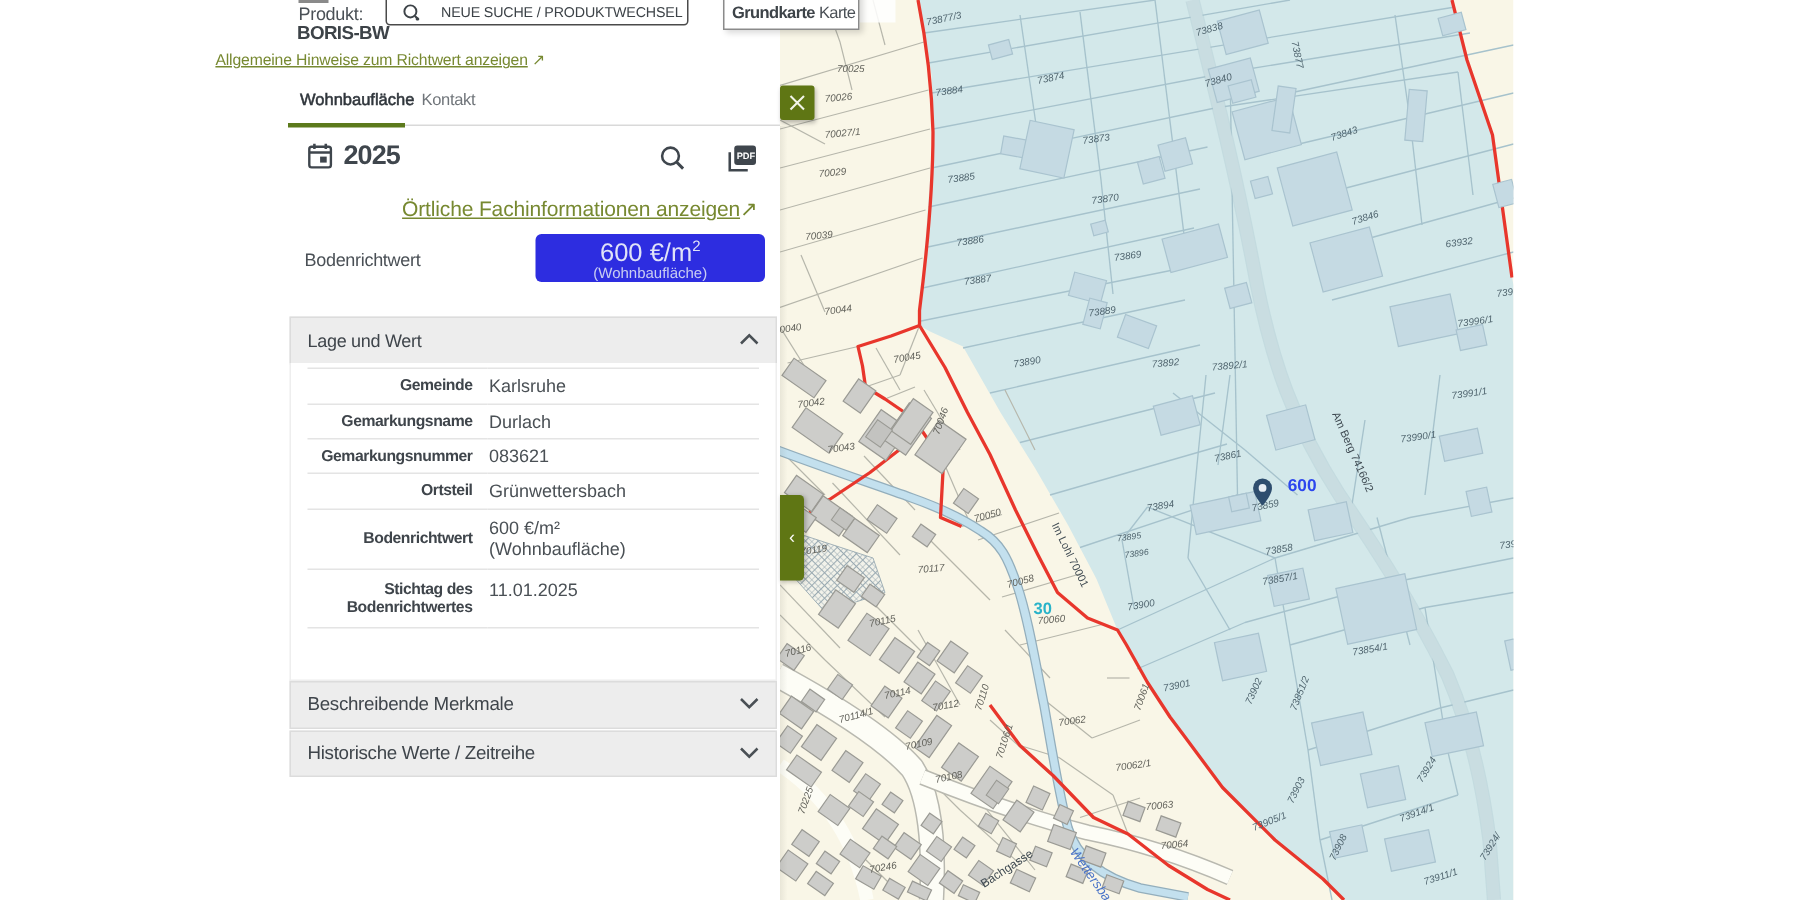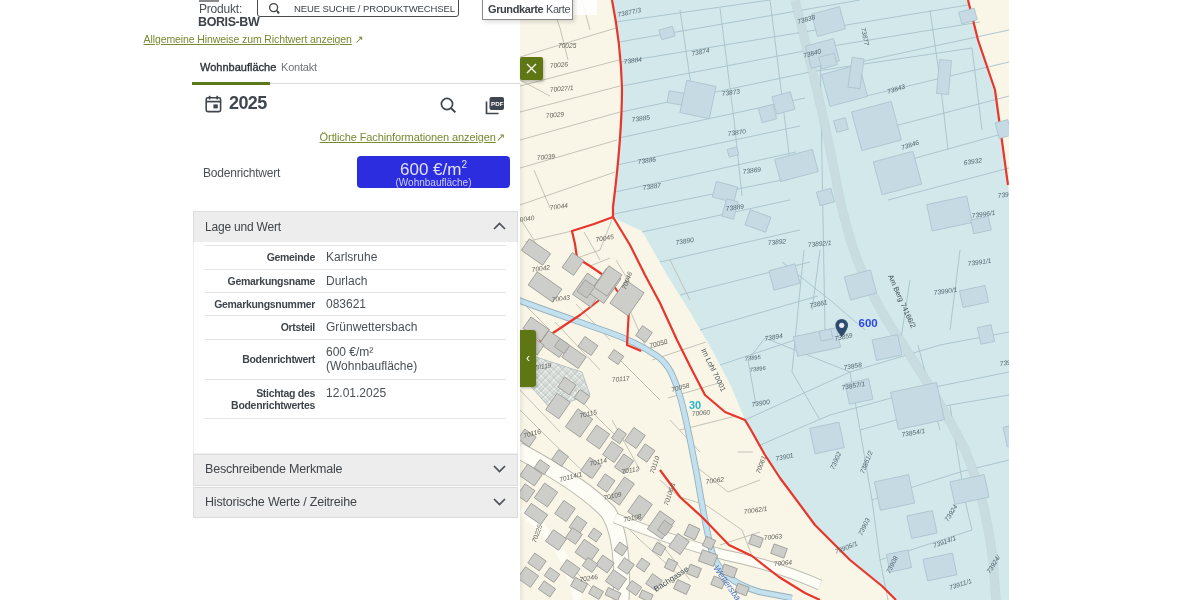--- a/index.html
+++ b/index.html
@@ -391,21 +391,21 @@
 <svg class="abs" style="left:439px;top:96px" width="19" height="19" viewBox="0 0 19 19">
     <circle cx="8" cy="8" r="5.6" fill="none" stroke="#3f464d" stroke-width="1.7"></circle>
     <line x1="12.2" y1="12.2" x2="16.4" y2="16.4" stroke="#3f464d" stroke-width="2"></line>
   </svg>
 <svg class="abs" style="left:484px;top:96px" width="22" height="20" viewBox="0 0 22 20">
   <path d="M2.5,5.5 V17.5 H14.5" fill="none" stroke="#3f464d" stroke-width="1.7"></path>
   <rect x="5.5" y="1" width="14.5" height="13" rx="2" fill="#3f464d"></rect>
   <text x="7.1" y="10.2" font-size="6.2" font-weight="bold" fill="#fff" font-family="Liberation Sans">PDF</text>
 </svg>
 
-<div class="abs" style="left:0;top:131px;width:505px;text-align:right;font-size:11px;letter-spacing:-.1px;">
+<div class="abs" style="left:0;top:131px;width:505px;text-align:right;font-size:14px;letter-spacing:-.1px;">
   <span class="olive" style="text-decoration:underline;">Örtliche Fachinformationen anzeigen</span><span class="olive">↗</span>
 </div>
 
 <div class="abs" style="left:203px;top:166px;color:#4a5056;font-size:12px;letter-spacing:-.2px;">Bodenrichtwert</div>
 <div class="abs" style="left:357px;top:156px;width:153px;height:32px;background:#2d2de0;border-radius:4px;text-align:center;color:#e0e3f8;">
   <div style="font-size:17px;margin-top:2.5px;">600 €/m<sup style="font-size:10px;">2</sup></div>
   <div style="font-size:10px;color:#c9cdf2;margin-top:-2px;">(Wohnbaufläche)</div>
 </div>
 
 <div class="abs" style="left:193px;top:211px;width:322.5px;height:30px;background:#ededed;border:1px solid #dcdcdc;"></div>
@@ -432,21 +432,21 @@
   <tr style="border-bottom:1px solid #e4e4e4;height:24px;">
         <td class="lb">Ortsteil</td>
         <td>Grünwettersbach</td>
       </tr>
   <tr style="border-bottom:1px solid #e4e4e4;height:40px;">
         <td class="lb">Bodenrichtwert</td>
         <td>600 €/m²<br>(Wohnbaufläche)</td>
       </tr>
   <tr style="border-bottom:1px solid #e4e4e4;height:39px;">
         <td class="lb">Stichtag des<br>Bodenrichtwertes</td>
-        <td style="vertical-align:top;padding-top:6px;">12.01.2025</td>
+        <td style="vertical-align:top;padding-top:6px;">11.01.2025</td>
       </tr>
   </tbody>
 </table>
 
 <div class="abs" style="left:193px;top:453.5px;width:322.5px;height:30px;background:#ededed;border:1px solid #dcdcdc;"></div>
 <div class="abs" style="left:205px;top:462px;color:#3f454b;font-size:12.5px;letter-spacing:-.2px;">Beschreibende Merkmale</div>
 <svg class="abs" style="left:493px;top:465px" width="13" height="8" viewBox="0 0 13 8">
     <path d="M1,1 L6.5,6.5 L12,1" fill="none" stroke="#4a5055" stroke-width="1.7"></path>
   </svg>
 

